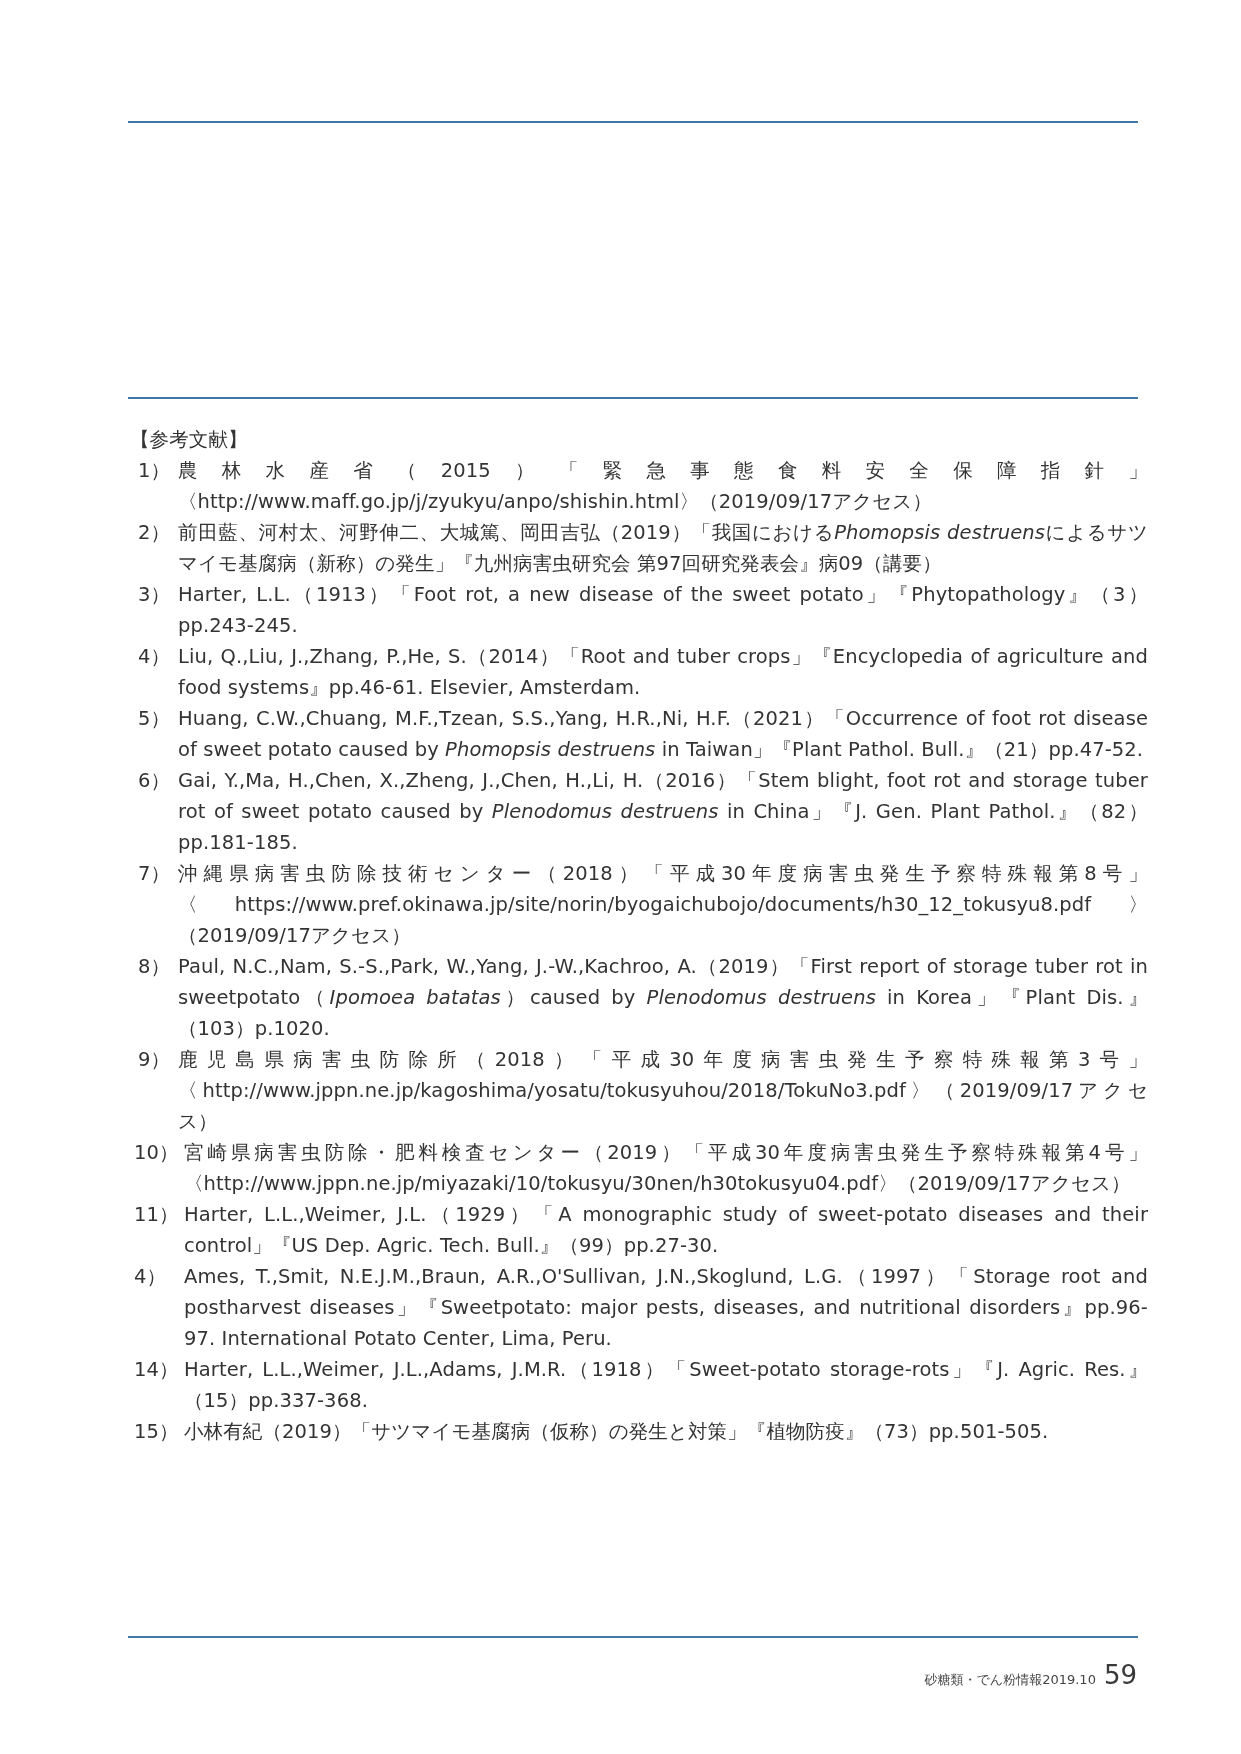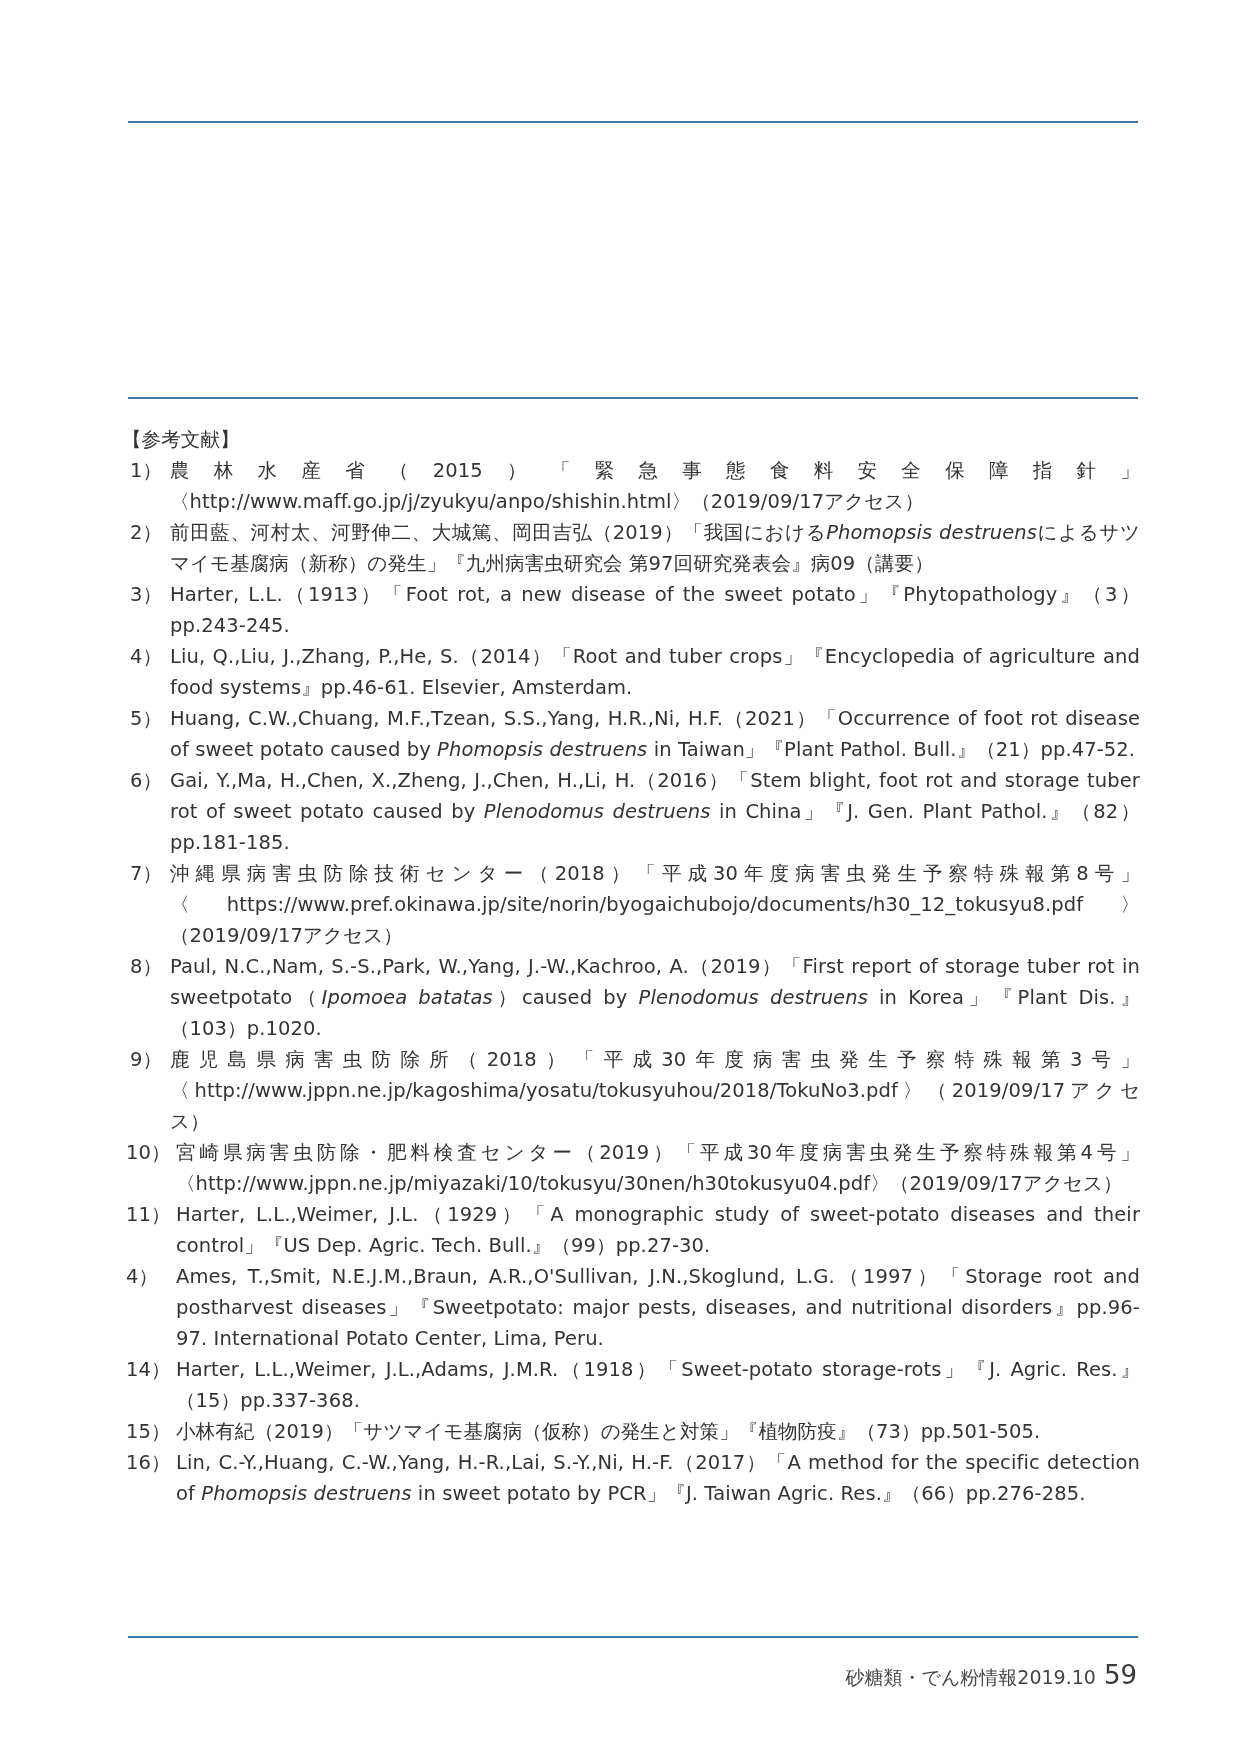--- a/index.html
+++ b/index.html
@@ -29,21 +29,21 @@
     .blank-area {
       position: absolute;
       left: 128px;
       top: 124px;
       width: 1010px;
       height: 270px;
     }
 
     .refs {
       position: absolute;
-      left: 122px;
+      left: 130px;
       top: 424px;
       width: 1018px;
       font-size: 19.5px;
       line-height: 31px;
       letter-spacing: 0.1px;
     }
     .refs-heading {
       margin: 0;
       font-weight: normal;
       font-size: 19.5px;
@@ -81,21 +81,21 @@
     .footer {
       position: absolute;
       right: 104px;
       top: 1660px;
       display: flex;
       align-items: baseline;
       gap: 8px;
       color: #444444;
     }
     .footer-pub {
-      font-size: 19px;
+      font-size: 13px;
       text-align: right;
     }
     .footer-page {
       font-size: 26px;
       color: #3a3a3a;
     }
   </style>
 </head>
 <body>
 
@@ -155,24 +155,20 @@
         <span class="ref-text"><span>Ames, T.,Smit, N.E.J.M.,Braun, A.R.,O'Sullivan, J.N.,Skoglund, L.G.（1997）「Storage root and postharvest diseases」『Sweetpotato: major pests, diseases, and nutritional disorders』pp.96-97. International Potato Center, Lima, Peru.</span></span>
       </li>
       <li class="ref-item">
         <span class="ref-num two-digit">14）</span>
         <span class="ref-text"><span>Harter, L.L.,Weimer, J.L.,Adams, J.M.R.（1918）「Sweet-potato storage-rots」『J. Agric. Res.』（15）pp.337-368.</span></span>
       </li>
       <li class="ref-item">
         <span class="ref-num two-digit">15）</span>
         <span class="ref-text"><span>小林有紀（2019）「サツマイモ基腐病（仮称）の発生と対策」『植物防疫』（73）pp.501-505.</span></span>
       </li>
-      <li class="ref-item">
-        <span class="ref-num two-digit">16）</span>
-        <span class="ref-text"><span>Lin, C.-Y.,Huang, C.-W.,Yang, H.-R.,Lai, S.-Y.,Ni, H.-F.（2017）「A method for the specific detection of </span><i>Phomopsis destruens</i><span> in sweet potato by PCR」『J. Taiwan Agric. Res.』（66）pp.276-285.</span></span>
-      </li>
     </ol>
 </section>
 
 <div class="rule rule-bottom"></div>
 
 <footer class="footer">
   <span class="footer-pub">砂糖類・でん粉情報2019.10</span>
   <span class="footer-page">59</span>
 </footer>
 

